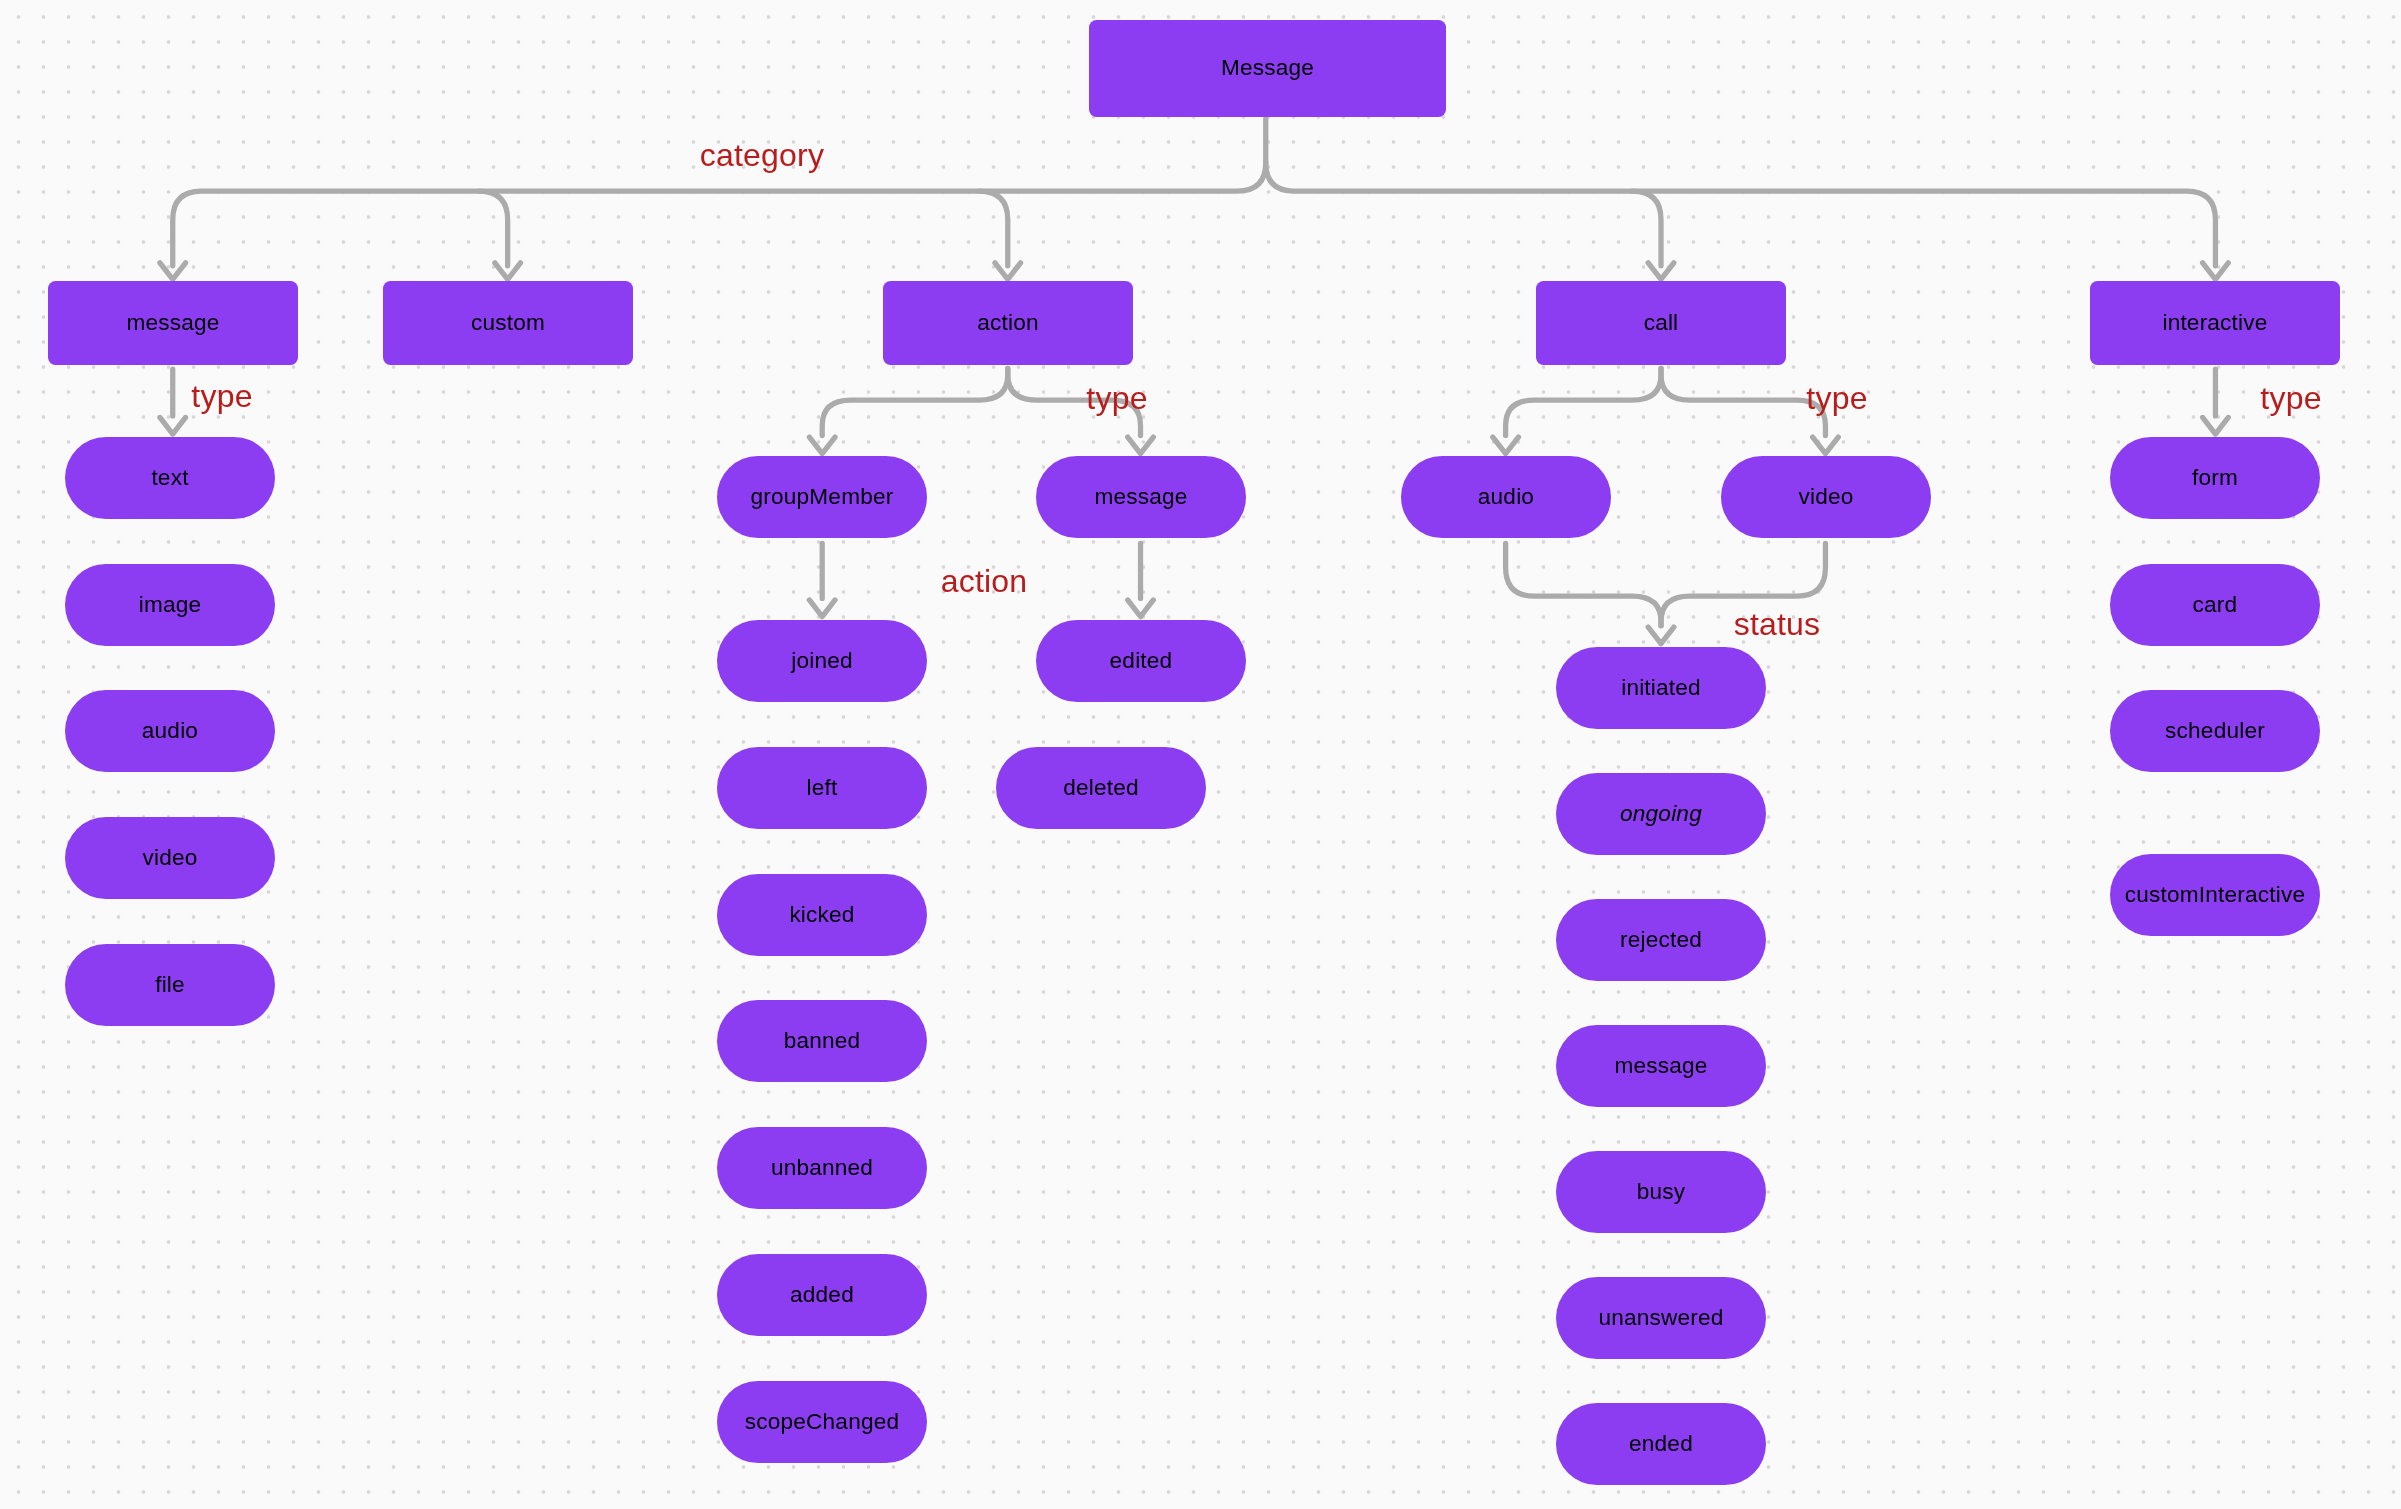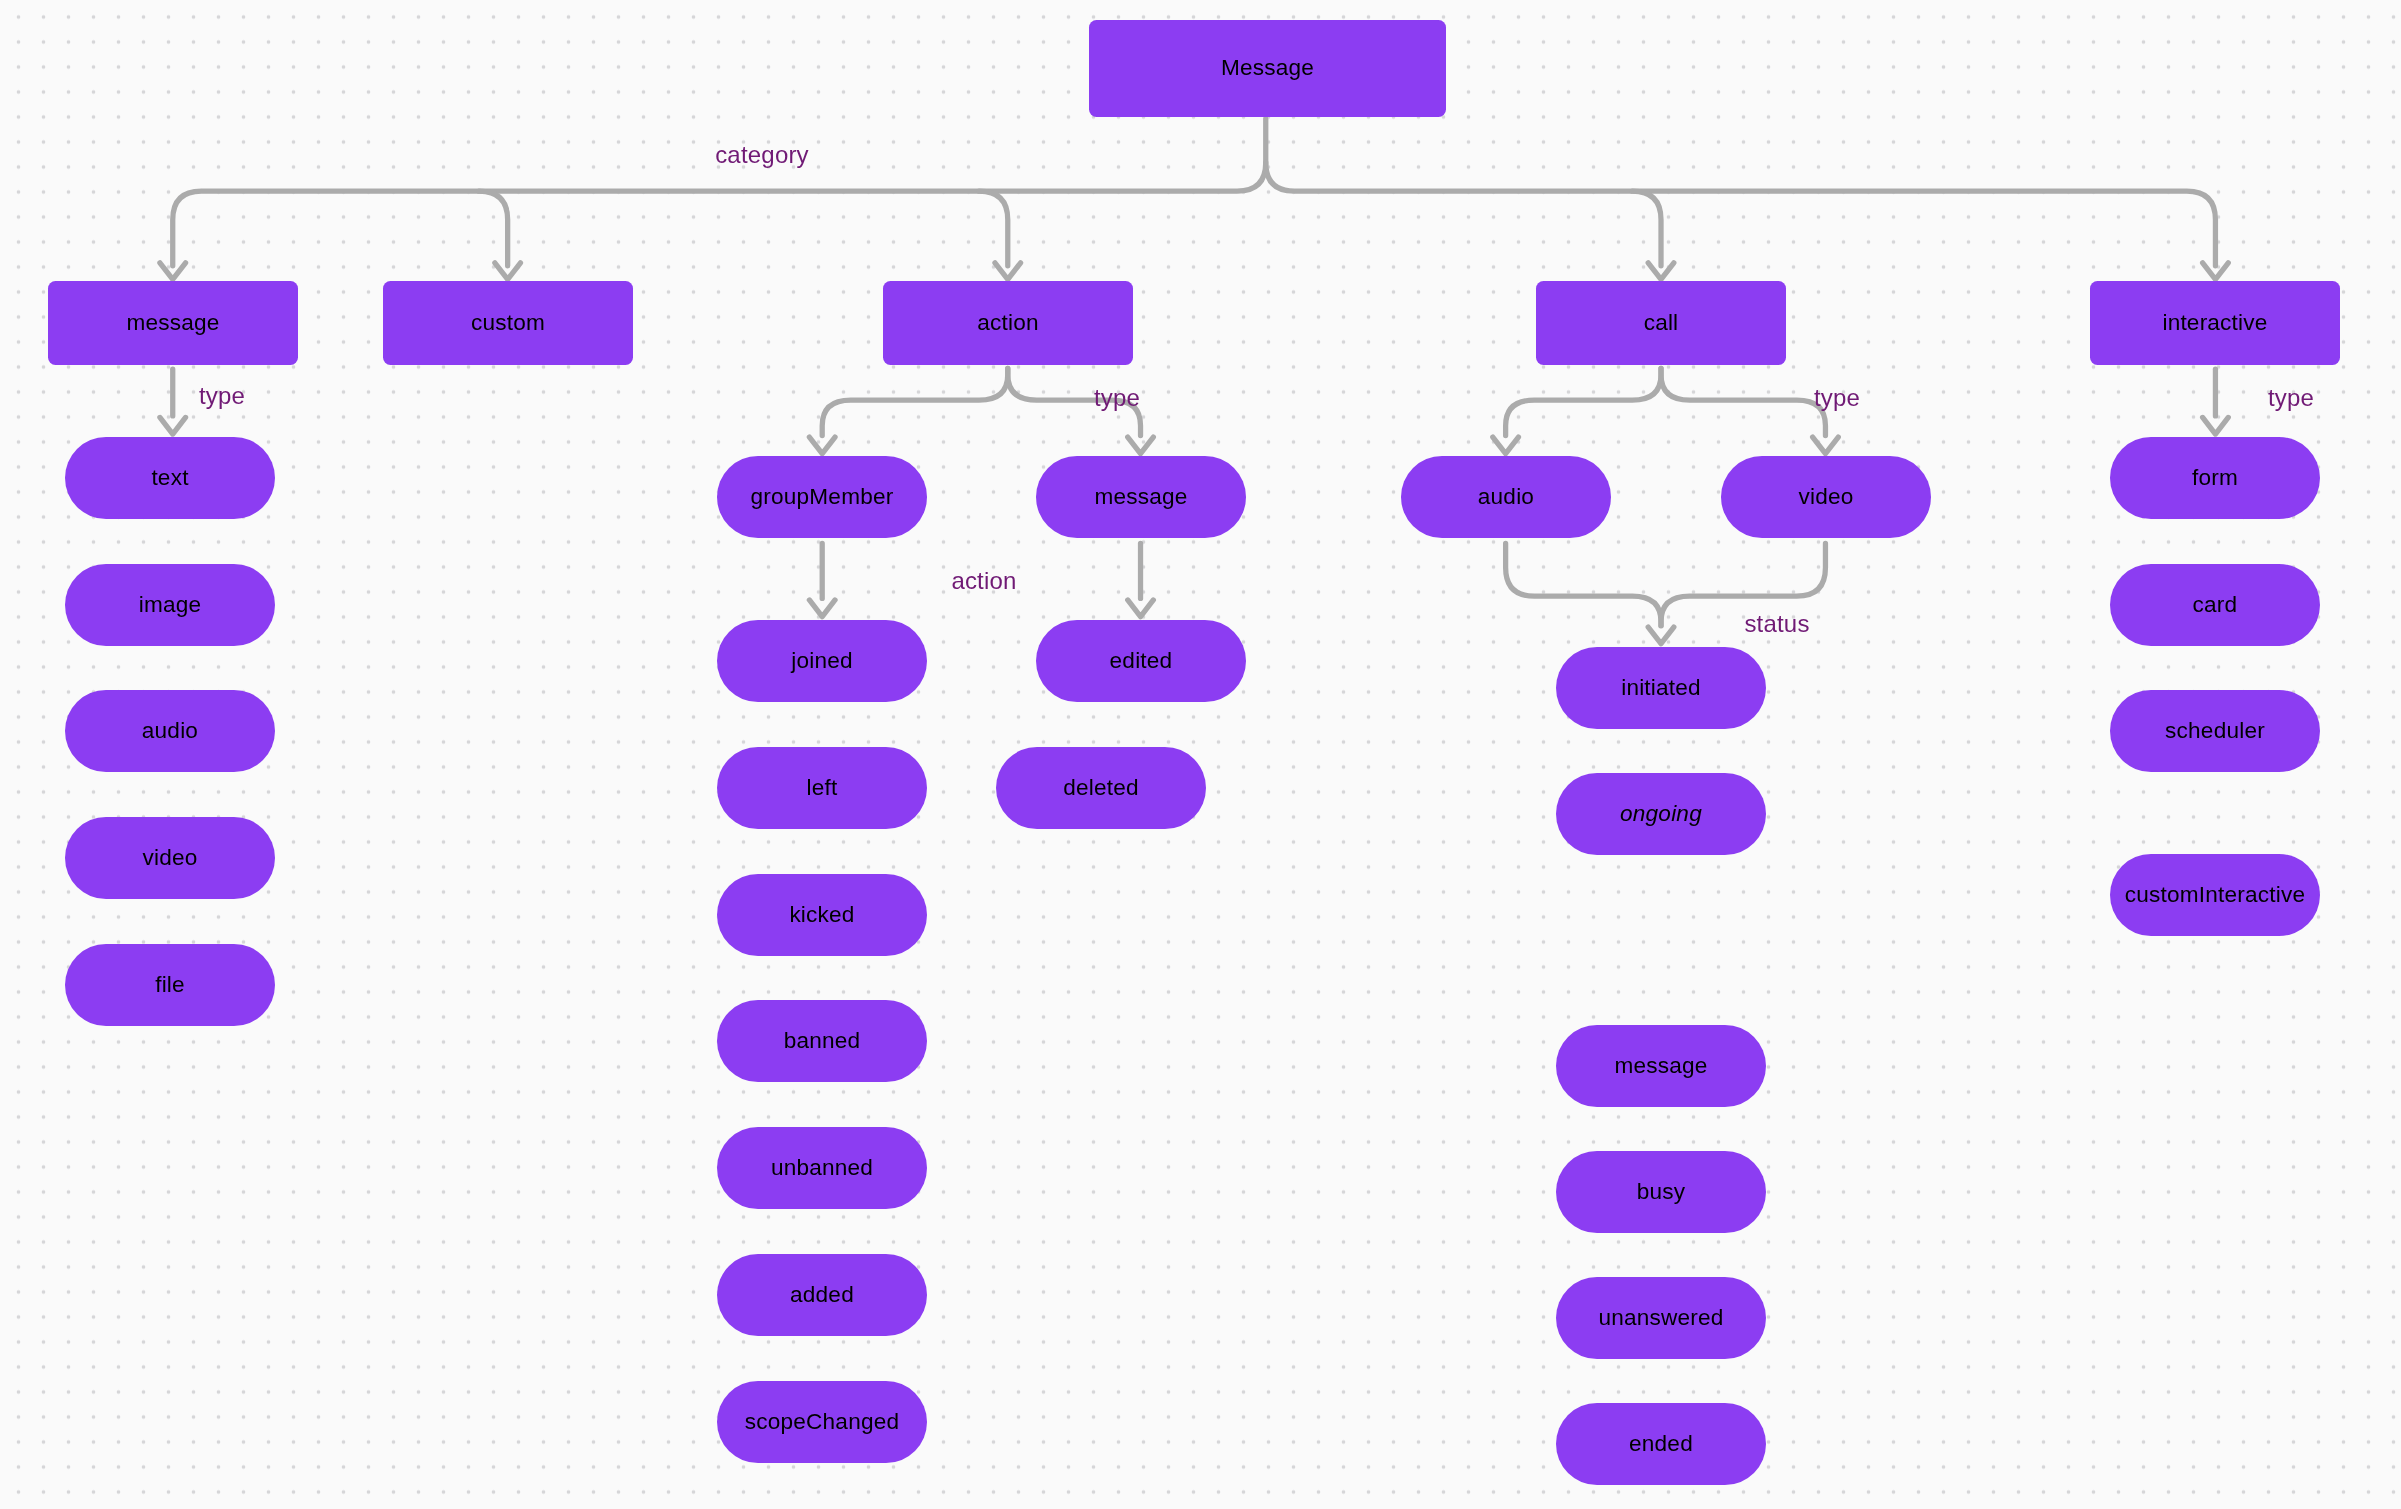--- a/index.html
+++ b/index.html
@@ -17,21 +17,21 @@
   .node{
     position:absolute;display:flex;align-items:center;justify-content:center;
     background:#8C3DF2;color:#000000;font-size:22.6px;font-weight:400;
     letter-spacing:0.2px;text-align:center;line-height:1.1;
   }
   .rect{width:250px;height:84px;border-radius:7.5px;}
   .root{width:357px;height:97px;border-radius:7.5px;}
   .pill{width:210px;height:82px;border-radius:41px;}
   .edge-label{
     position:absolute;transform:translate(-50%,-50%);
-    color:#701a75;font-size:24px;font-weight:500;letter-spacing:0.2px;white-space:nowrap;
+    color:#b91c1c;font-size:32px;font-weight:500;letter-spacing:0.2px;white-space:nowrap;
   }
 </style>
 </head>
 <body>
 
 <div class="canvas">
 
   <svg class="edges" width="2401" height="1510" viewBox="0 0 3183 2001" aria-hidden="true">
 
     <path d="M1678 157 L1678 215 Q1678 253 1640 253 L267 253 Q229 253 229 291 L229 352"></path>
@@ -106,20 +106,21 @@
   <div class="node pill" style="left:717px;top:1381px;">scopeChanged</div>
 
   <div class="node pill" style="left:1036px;top:620px;">edited</div>
   <div class="node pill" style="left:996px;top:747px;">deleted</div>
 
   <div class="node pill" style="left:1401px;top:456px;">audio</div>
   <div class="node pill" style="left:1721px;top:456px;">video</div>
 
   <div class="node pill" style="left:1556px;top:647px;">initiated</div>
   <div class="node pill" style="left:1556px;top:773px;font-style:italic;">ongoing</div>
+  <div class="node pill" style="left:1556px;top:899px;">rejected</div>
   <div class="node pill" style="left:1556px;top:1025px;">message</div>
   <div class="node pill" style="left:1556px;top:1151px;">busy</div>
   <div class="node pill" style="left:1556px;top:1277px;">unanswered</div>
   <div class="node pill" style="left:1556px;top:1403px;">ended</div>
 
   <div class="node pill" style="left:2110px;top:437px;">form</div>
   <div class="node pill" style="left:2110px;top:564px;">card</div>
   <div class="node pill" style="left:2110px;top:690px;">scheduler</div>
   <div class="node pill" style="left:2110px;top:854px;">customInteractive</div>
 

